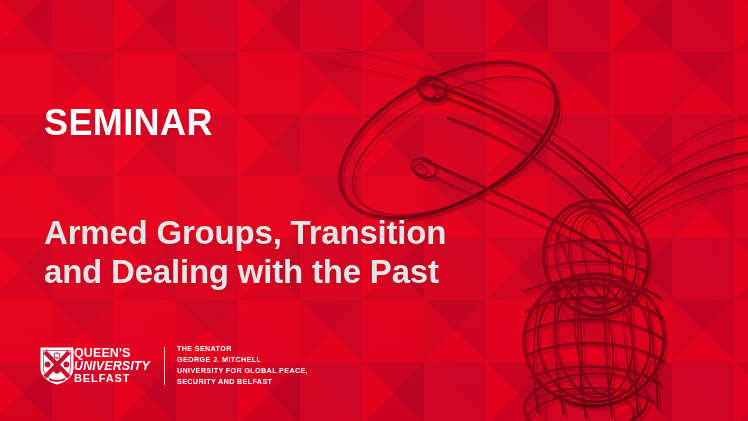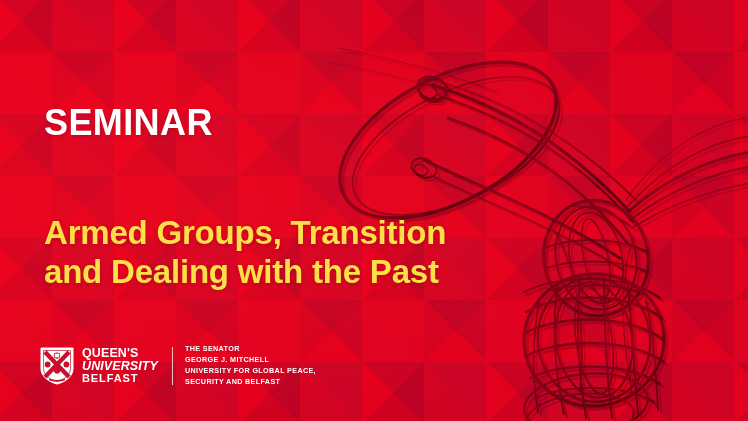--- a/index.html
+++ b/index.html
@@ -100,21 +100,21 @@
     font-size: 36px;
     font-weight: 700;
     letter-spacing: .4px;
     line-height: 1;
     text-shadow: 0 1px 3px rgba(110,0,16,0.30);
   }
   .title {
     position: absolute;
     left: 44px;
     top: 214px;
-    color: #fde047;
+    color: #e5e5e5;
     font-size: 33px;
     font-weight: 700;
     line-height: 1.18;
     letter-spacing: -0.2px;
     max-width: 470px;
     text-shadow: 0 1px 4px rgba(110,0,16,0.32);
   }
   .title .ln { display: block; white-space: nowrap; }
 
   
@@ -126,21 +126,20 @@
     align-items: center;
     gap: 0;
   }
   .crest {
     width: 34px;
     height: 38px;
     flex: 0 0 auto;
   }
   .crest svg { display: block; width: 100%; height: 100%; }
   .qub-word {
-    margin-left: 8px;
     color: #ffffff;
     font-weight: 700;
     line-height: 1.04;
     letter-spacing: .1px;
   }
   .qub-word .w1 { display:block; font-size: 12.5px; }
   .qub-word .w2 { display:block; font-size: 12.5px; font-style: italic; }
   .qub-word .w3 { display:block; font-size: 11px; letter-spacing: .9px; }
 
   .lock-divider {

